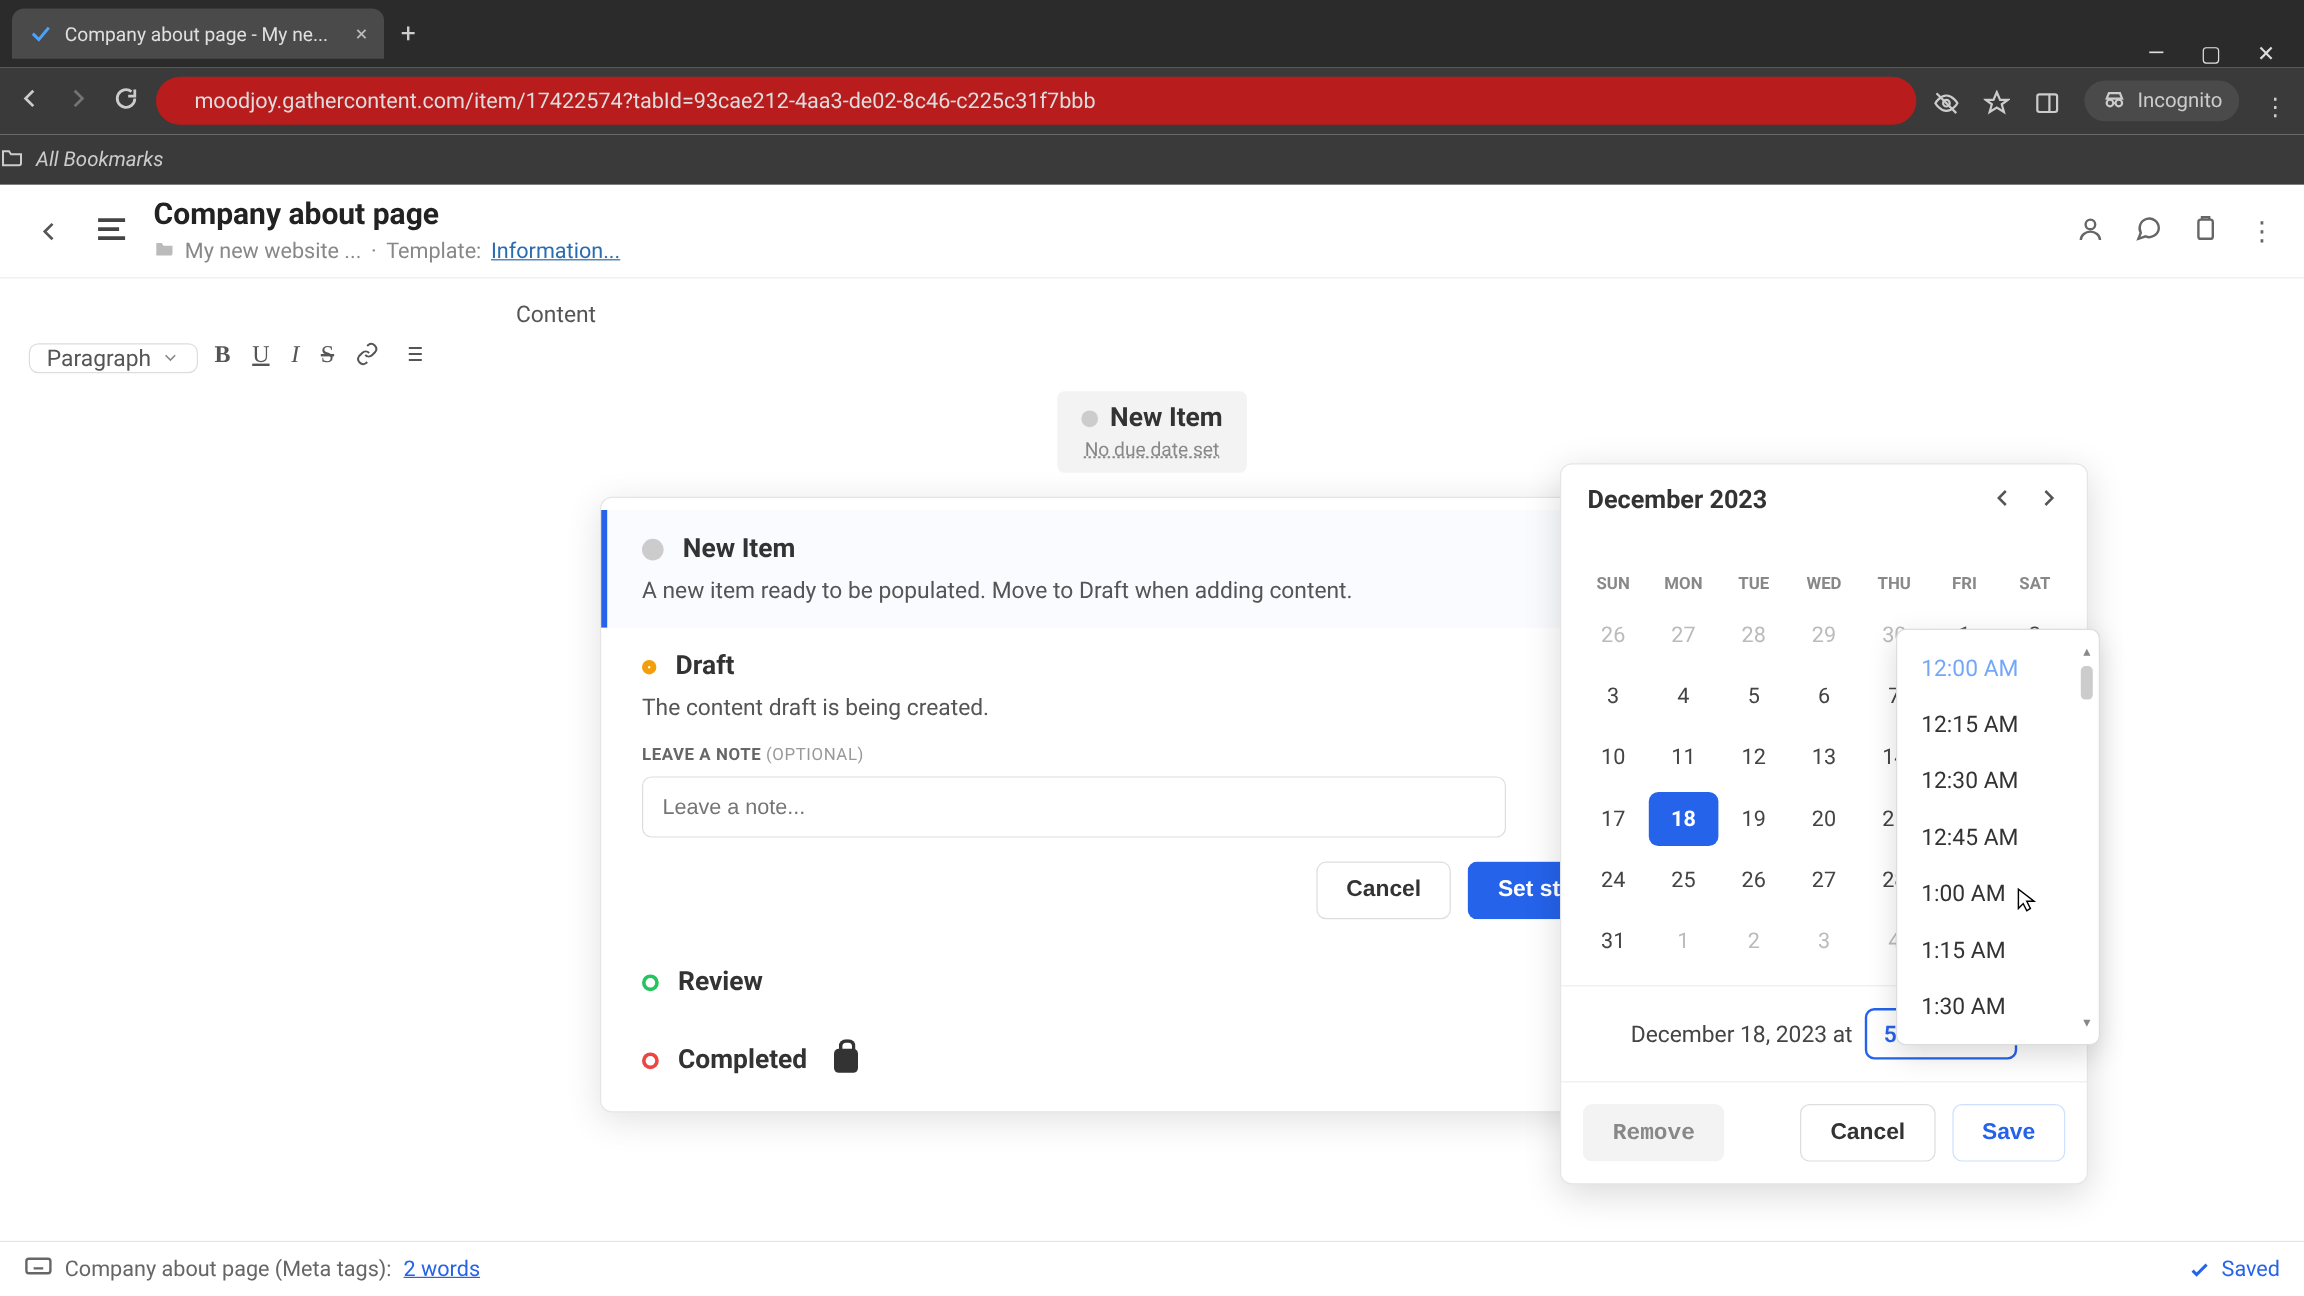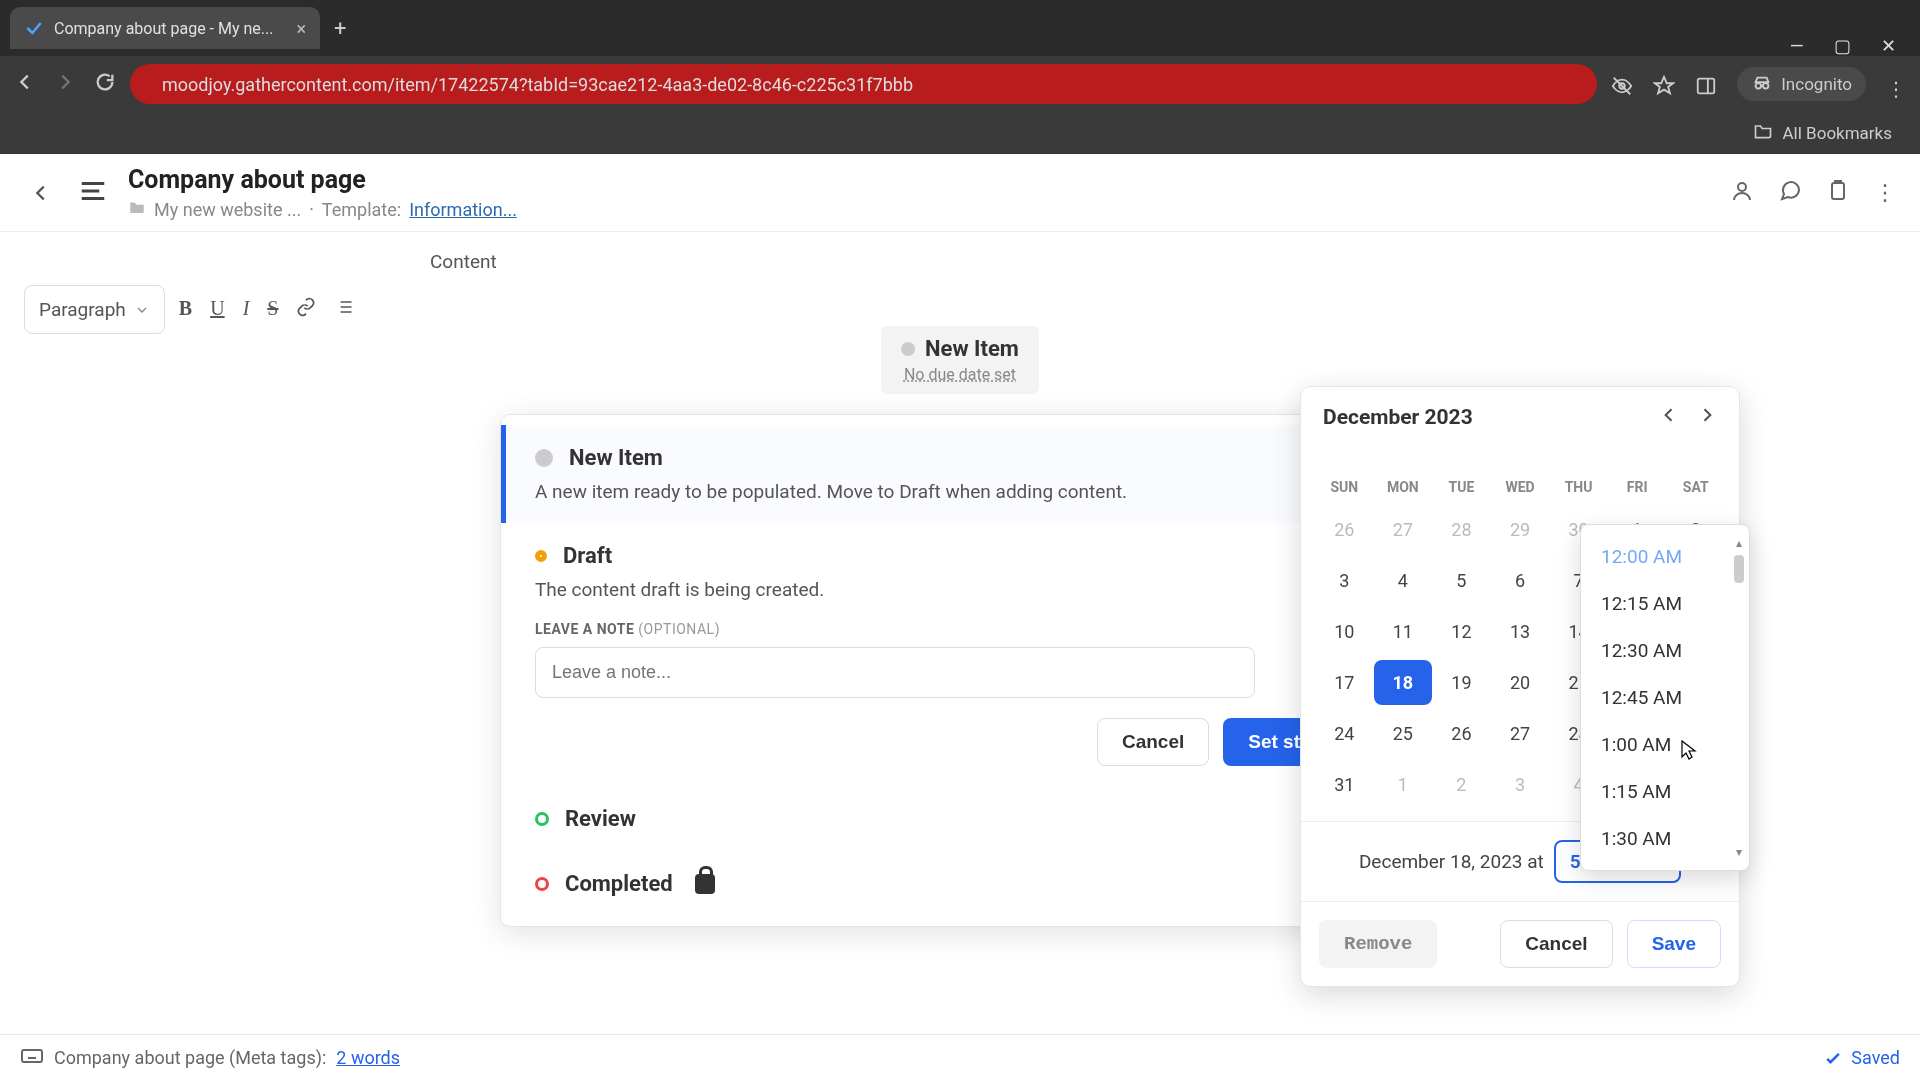--- a/index.html
+++ b/index.html
@@ -16,41 +16,41 @@
   .window-controls { margin-left:auto; display:flex; gap:30px; padding-right:24px; color:#ddd; }
   .window-controls span { font-size:18px; }
 
   .chrome-addr { background: #3a3a3a; height: 56px; display:flex; align-items:center; padding:0 14px; gap:14px; color:#ccc; }
   .nav-icons { display:flex; gap:18px; align-items:center;}
   .nav-icons span svg { width:22px; height:22px; stroke:#ccc; }
   .addr-bar { flex:1; background:#b91c1c; border-radius:24px; height:40px; display:flex; align-items:center; padding:0 20px; color:#ddd; font-size:18px; gap:12px;}
   .addr-right { display:flex; gap:20px; align-items:flex-end;}
   .addr-right svg { width:22px; height:22px; }
   .incog-pill { display:flex; align-items:center; gap:8px; background:#4a4a4a; padding:6px 14px; border-radius:20px; font-size:17px;}
-  .chrome-bookmarks { background:#3a3a3a; height:42px; display:flex; align-items:center; justify-content:flex-end; padding-right:28px; color:#ccc; font-size:17px; gap:10px;}
+  .chrome-bookmarks { background:#3a3a3a; height:42px; display:flex; align-items:center; padding-right:28px; color:#ccc; font-size:17px; gap:10px;font-style:italic;}
 
   
   .app { position:relative; background:#fff; height: calc(1080px - 56px - 56px - 42px - 46px); }
 
   .app-header { height: 78px; display:flex; align-items:center; padding:0 24px; gap:20px; border-bottom:1px solid #eee;}
   .back-btn { width:34px; height:34px; display:flex; align-items:center; justify-content:center; }
   .back-btn svg { width:22px; height:22px; stroke:#555;}
   .hamburger svg { width:30px; height:30px; stroke:#444;}
   .title-block { display:flex; flex-direction:column; gap:4px;}
   .page-title { font-size:25px; font-weight:700; color:#222;}
   .breadcrumb { display:flex; align-items:center; gap:8px; font-size:18px; color:#888;}
   .breadcrumb .folder svg{width:18px;height:18px;}
   .breadcrumb a { color:#2b6cb0;}
   .header-right { margin-left:auto; display:flex; gap:24px; align-items:center;}
   .header-right svg { width:24px; height:24px; stroke:#666;}
 
   .tabs-row { padding:18px 0 0 430px; display:flex; gap:30px; font-size:19px; color:#555;}
 
   .toolbar { padding:12px 24px; display:flex; align-items:center; gap:14px;}
-  .para-select{ border:1px solid #ddd; border-radius:8px; padding:12px 14px; display:flex; align-items:center; gap:8px; font-size:19px; color:#555;}
+  .para-select{ border:1px solid #ddd; border-radius:8px; padding:0 14px; display:flex; align-items:center; gap:8px; font-size:19px; color:#555;}
   .fmt-icons { display:flex; gap:18px; color:#555; font-size:20px;}
   .fmt-icons span { font-family:Georgia, serif;}
 
   
   .status-pill { position:absolute; left:50%; top:172px; transform:translateX(-50%); background:#f3f3f3; border-radius:6px; padding:10px 20px; display:flex; flex-direction:column; align-items:center; gap:4px;}
   .status-pill .row1{display:flex;align-items:center;gap:10px;font-size:22px;font-weight:700;color:#333;}
   .status-dot{width:14px;height:14px;border-radius:50%;background:#ccc;}
   .status-pill .row2{font-size:16px;color:#888; text-decoration:underline dotted;}
 
   

